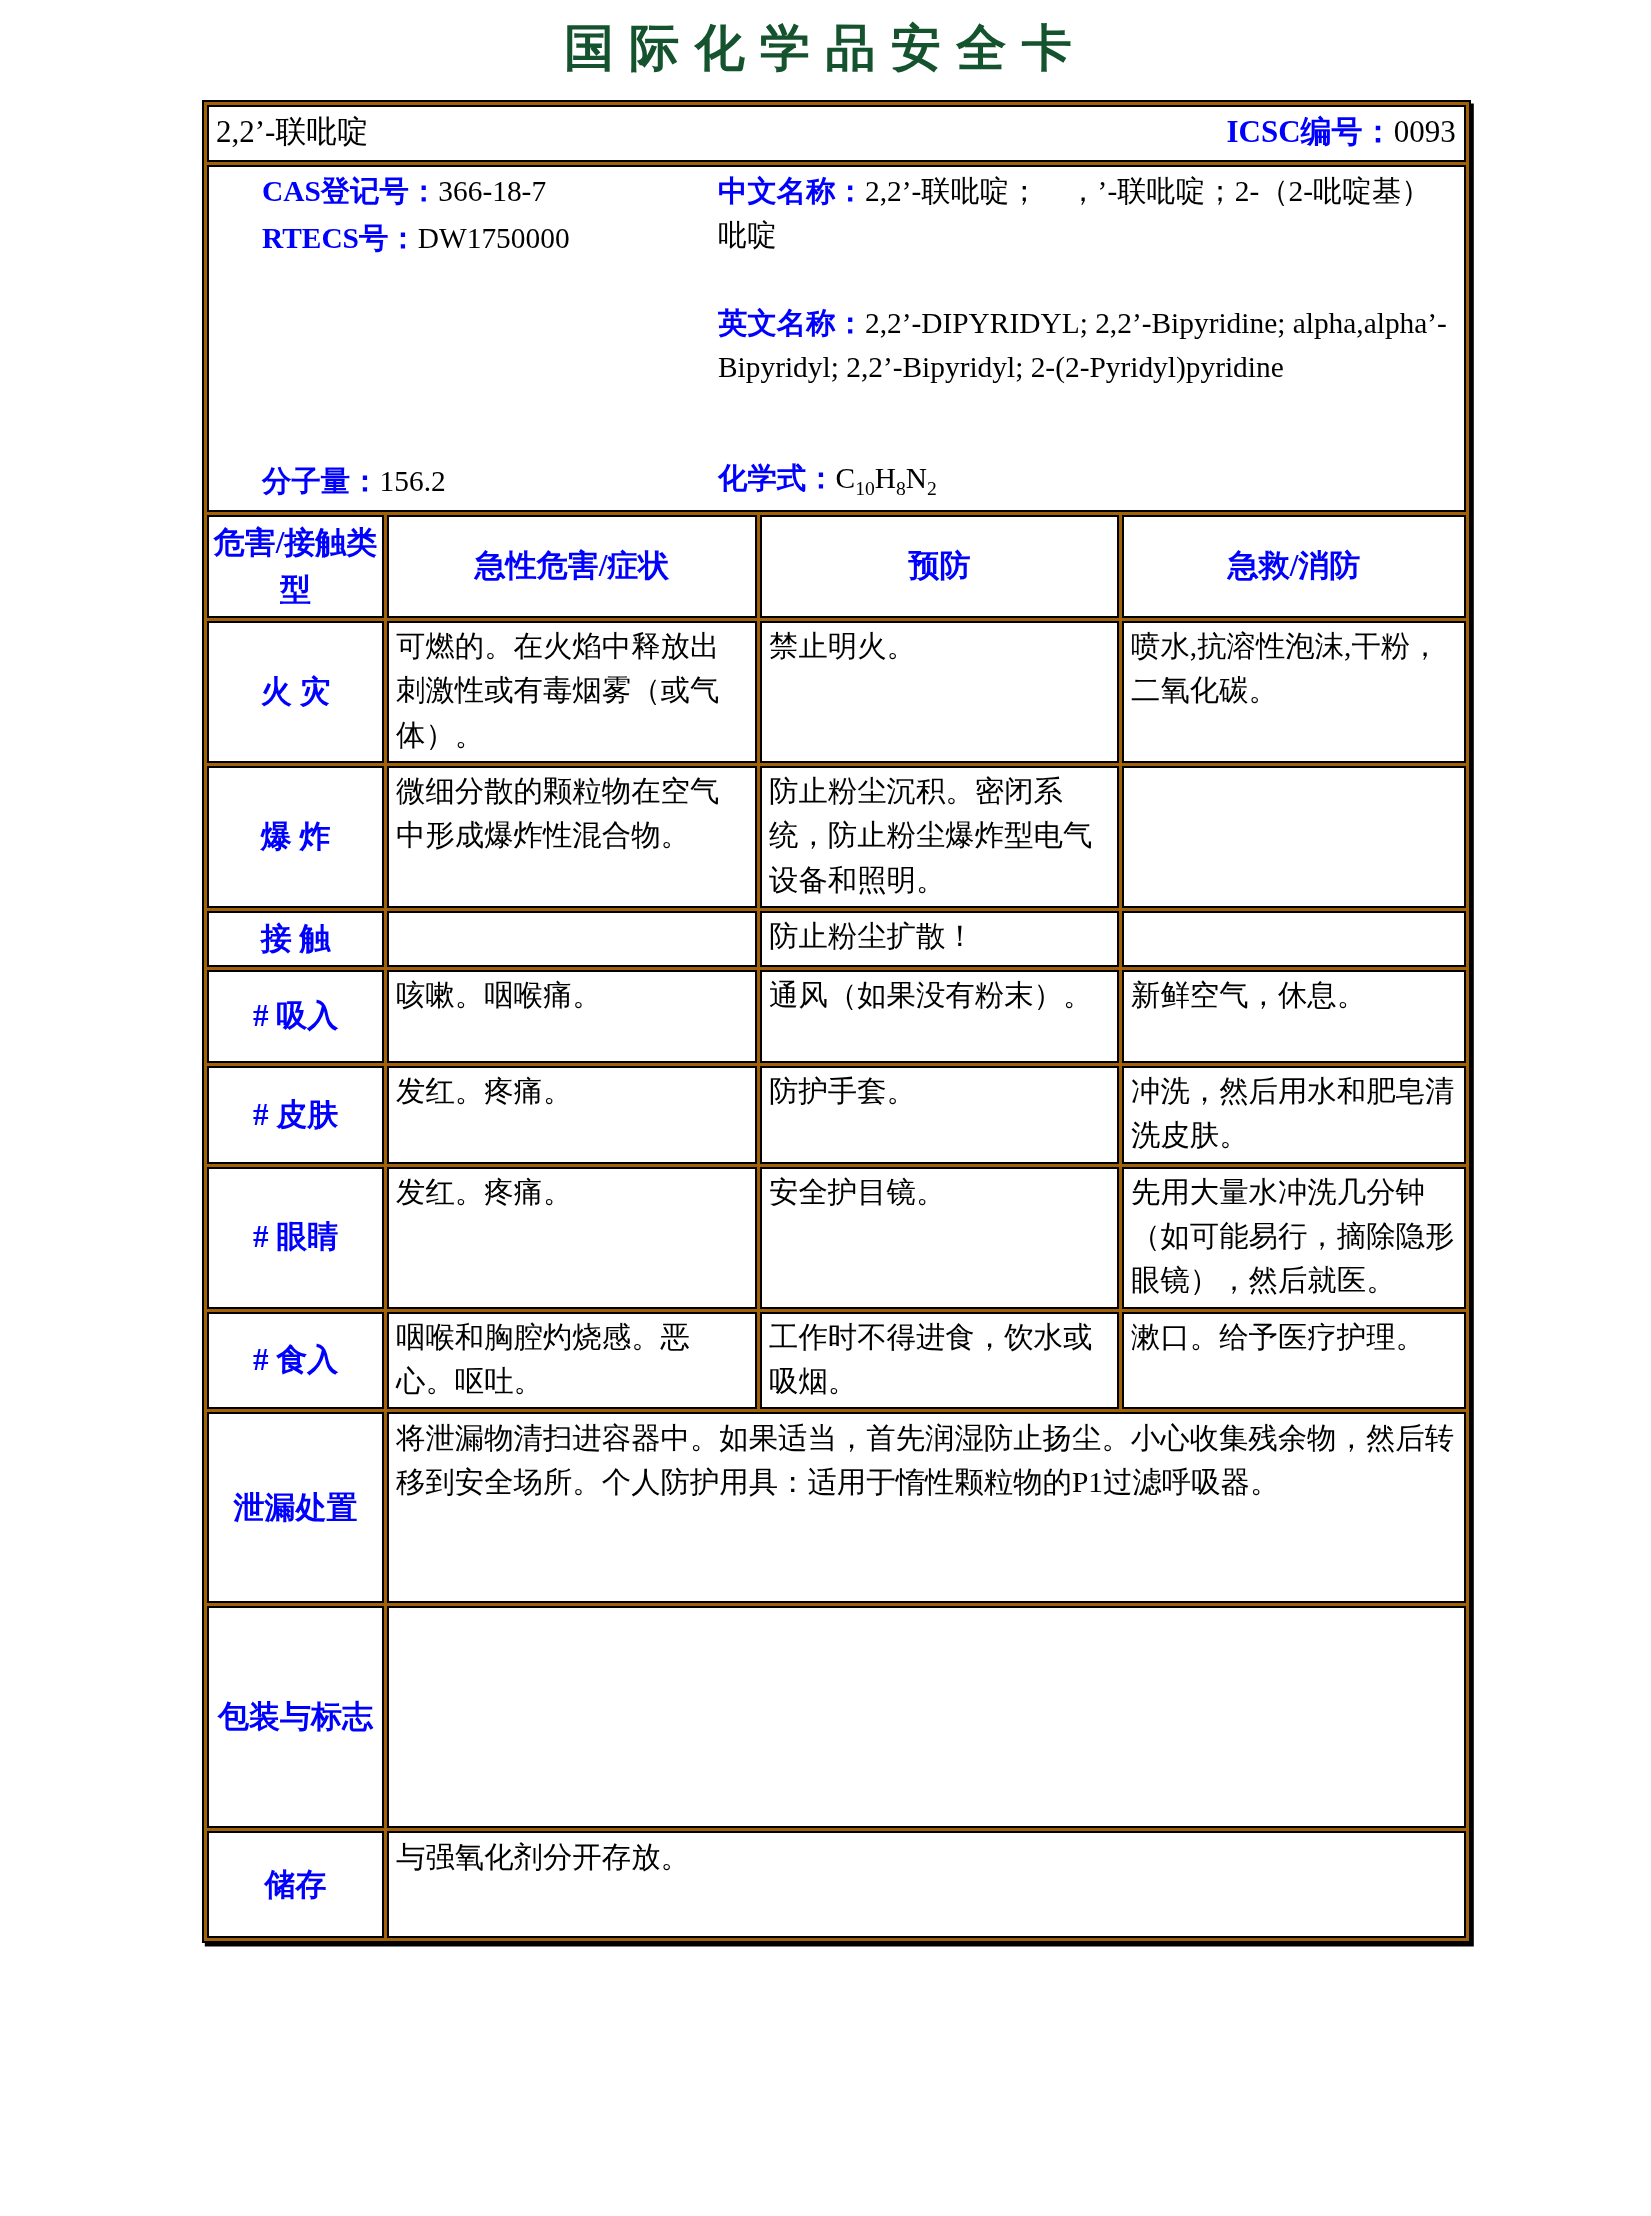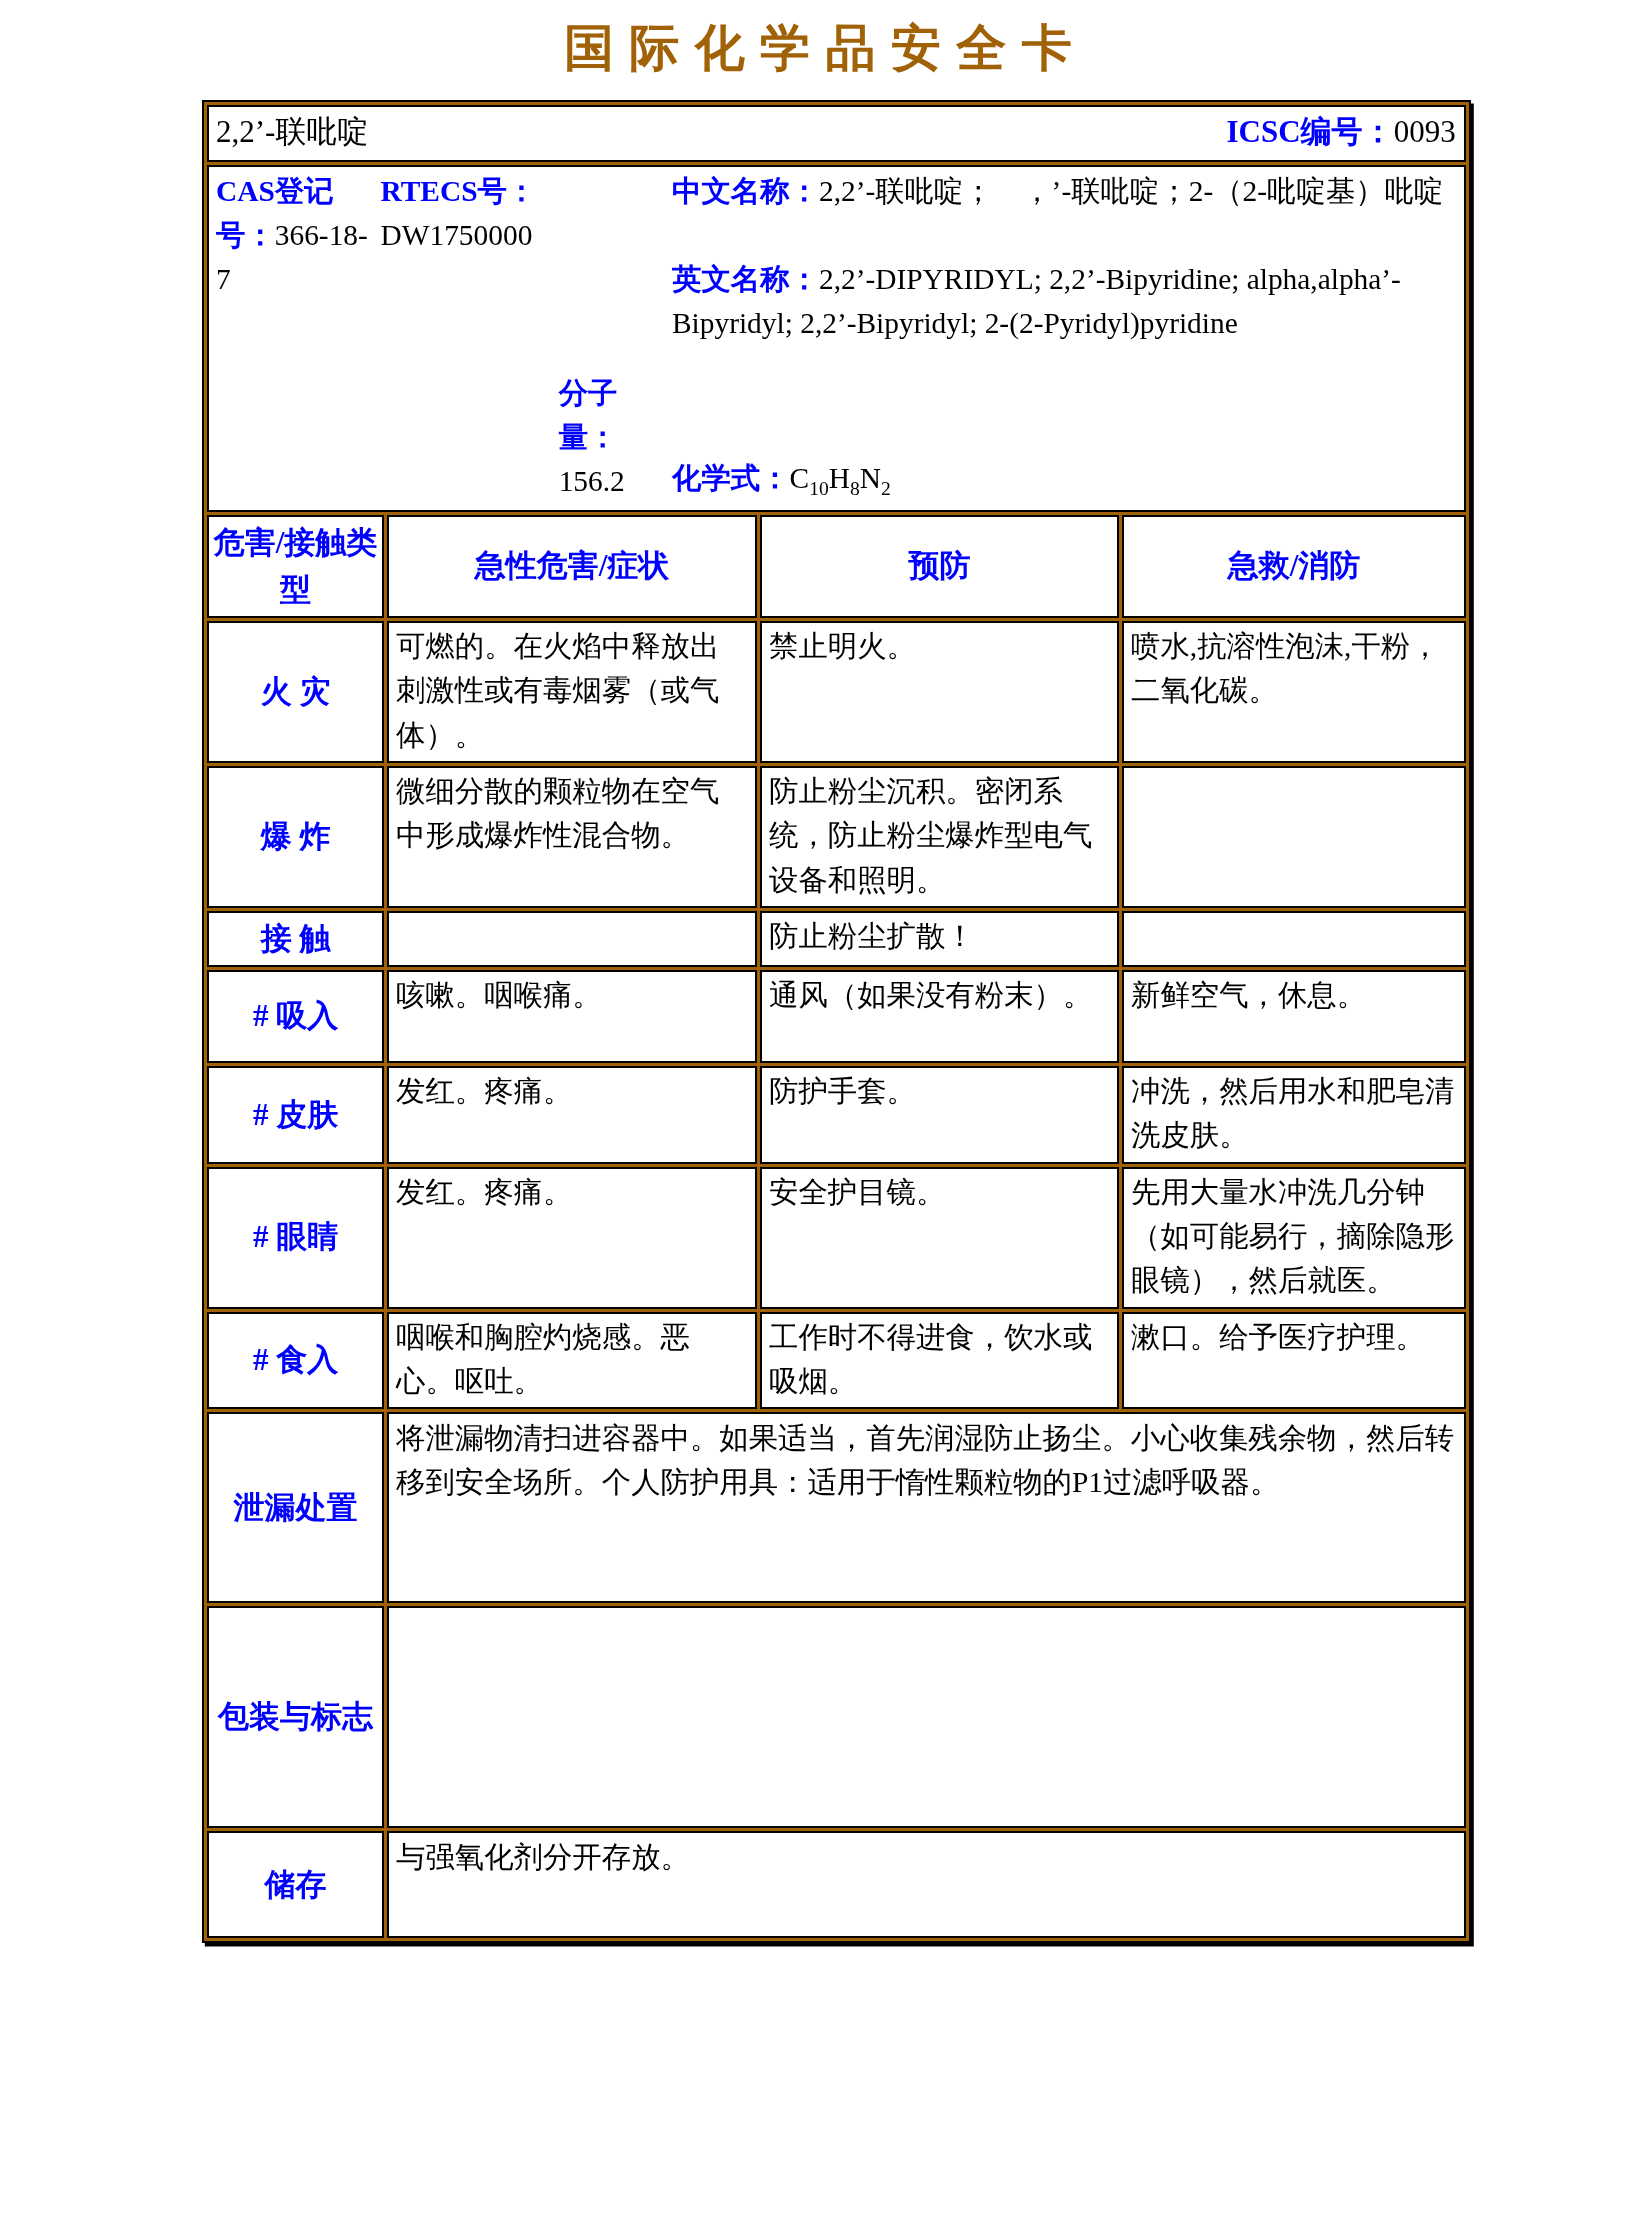--- a/index.html
+++ b/index.html
@@ -9,21 +9,21 @@
     width: 1651px;
     height: 2216px;
     background: #ffffff;
     font-family: "Liberation Serif", "DejaVu Serif", serif;
     color: #000000;
     overflow: hidden;
   }
   .title {
     margin-top: 15.4px;
     text-align: center;
-    color: #a16207;
+    color: #14532d;
     font-family: "Liberation Sans", "DejaVu Sans", sans-serif;
     font-size: 50px;
     font-weight: bold;
     letter-spacing: 15.4px;
   }
   table.icsc {
     margin: 18px 0 0 202px;
     width: 1249px;
     table-layout: fixed;
     border-collapse: separate;
@@ -75,20 +75,22 @@
   }
   
   .ids-wrap {
     display: flex;
     height: 100%;
     gap: 7px;
   }
   .ids-left {
     width: 449px;
     display: flex;
+    flex-direction: column;
+    margin-left: 46px;
   }
   .ids-right {
     flex: 1;
     display: flex;
     flex-direction: column;
   }
   .ids-line { margin-bottom: 2.8px; }
   .mt-auto { margin-top: auto; }
   .en-block { margin-top: 41px; }
   sub { font-size: 19.6px; }

